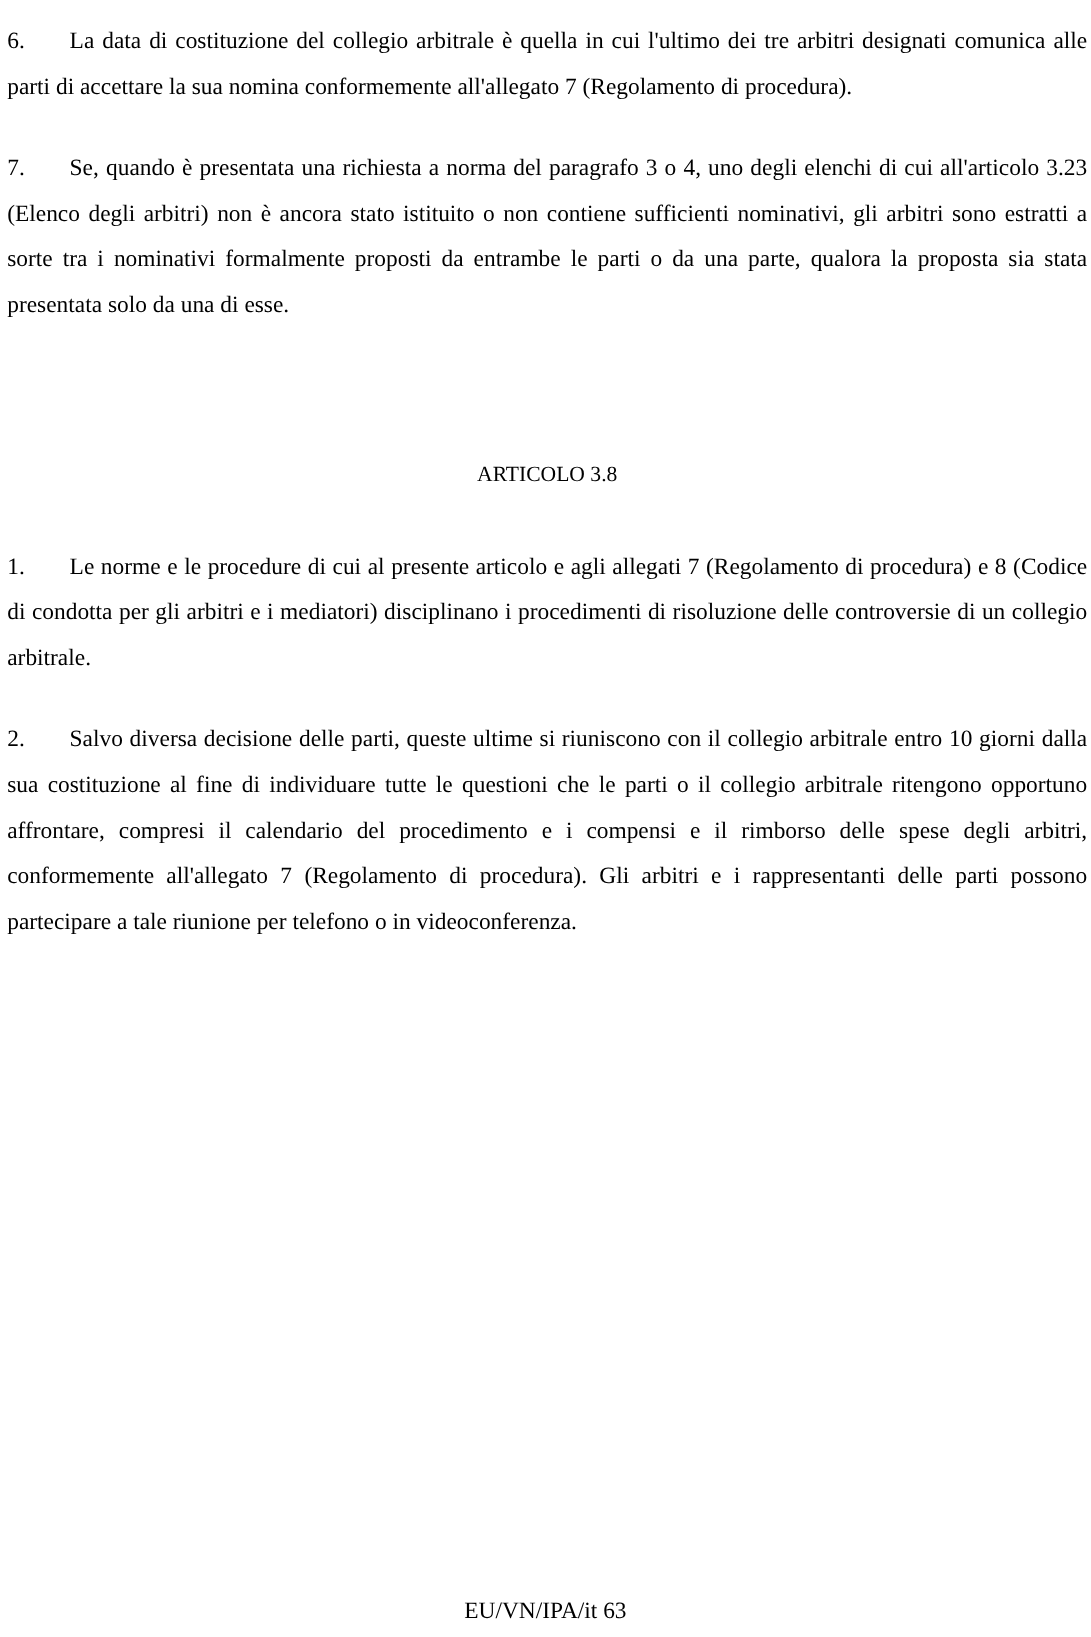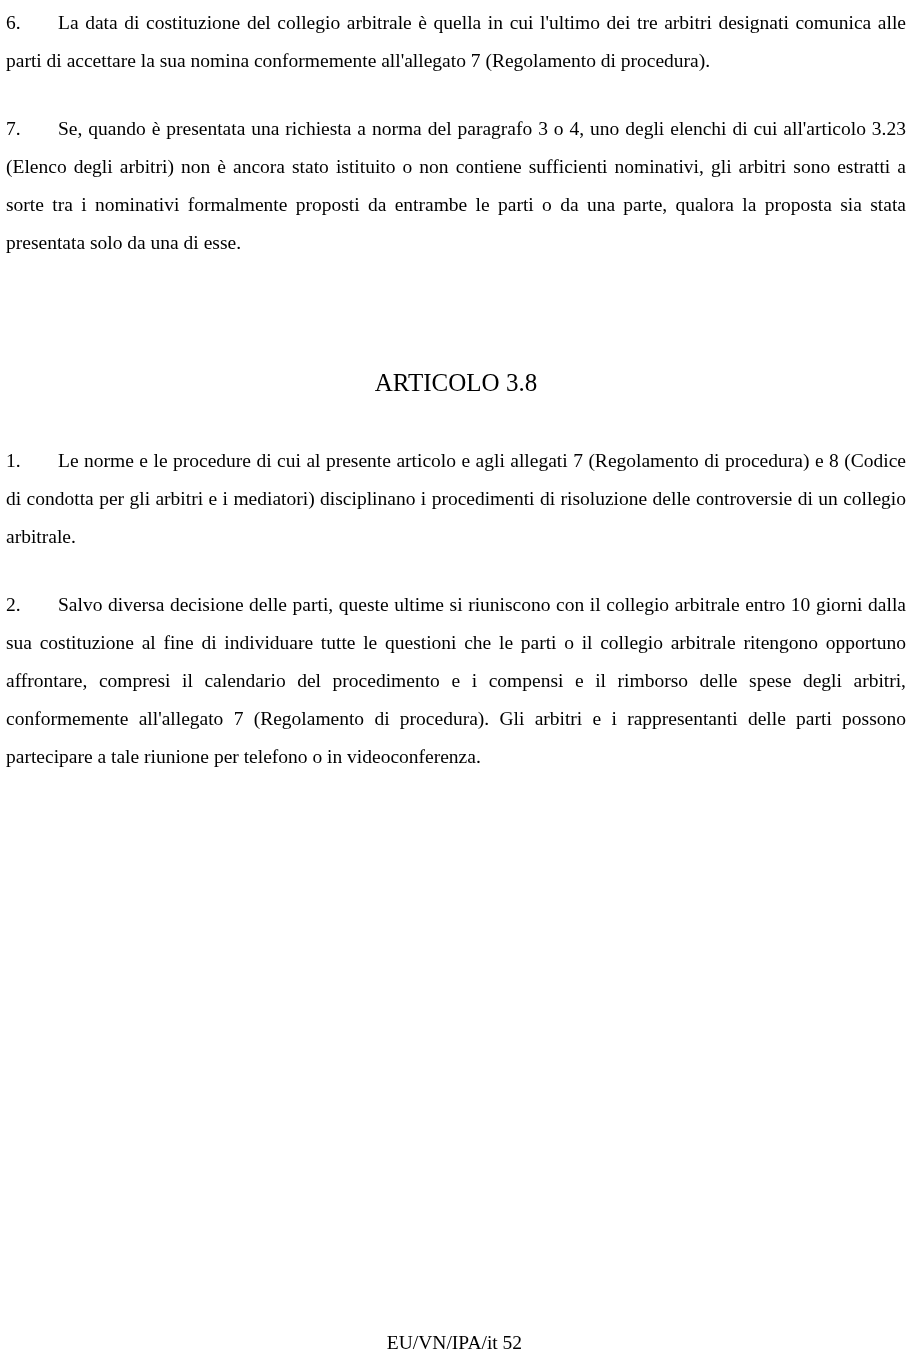--- a/index.html
+++ b/index.html
@@ -20,32 +20,32 @@
   .content {
     position: absolute;
     left: 6px;
     top: 0px;
     width: 900px;
   }
   p.para {
     font-size: 19.5px;
     line-height: 38px;
     text-align: justify;
-    margin: 4px 0 30px 0;
+    margin: 16px 0 30px 0;
     white-space: pre-wrap;
   }
   p.para .num {
     display: inline-block;
     width: 52px;
   }
   .spacer-lg {
     height: 72px;
   }
   .article-title {
-    font-size: 25px;
+    font-size: 18px;
     line-height: 38px;
     text-align: center;
     margin: 0 0 40px 0;
   }
   .article-subtitle {
     font-size: 19.5px;
     line-height: 38px;
     text-align: center;
     margin: 0 0 40px 0;
   }
@@ -73,14 +73,14 @@
 
     <div class="article-title">ARTICOLO 3.8</div>
 
 
     <p class="para"><span class="num">1.</span><span>Le norme e le procedure di cui al presente articolo e agli allegati 7 (Regolamento di procedura) e 8 (Codice di condotta per gli arbitri e i mediatori) disciplinano i procedimenti di risoluzione delle controversie di un collegio arbitrale.</span></p>
 
     <p class="para"><span class="num">2.</span><span>Salvo diversa decisione delle parti, queste ultime si riuniscono con il collegio arbitrale entro 10 giorni dalla sua costituzione al fine di individuare tutte le questioni che le parti o il collegio arbitrale ritengono opportuno affrontare, compresi il calendario del procedimento e i compensi e il rimborso delle spese degli arbitri, conformemente all'allegato 7 (Regolamento di procedura). Gli arbitri e i rappresentanti delle parti possono partecipare a tale riunione per telefono o in videoconferenza.</span></p>
 
   </div>
 
-  <div class="footer">EU/VN/IPA/it 52</div>
+  <div class="footer">EU/VN/IPA/it 63</div>
 </div>
 
 </body></html>

